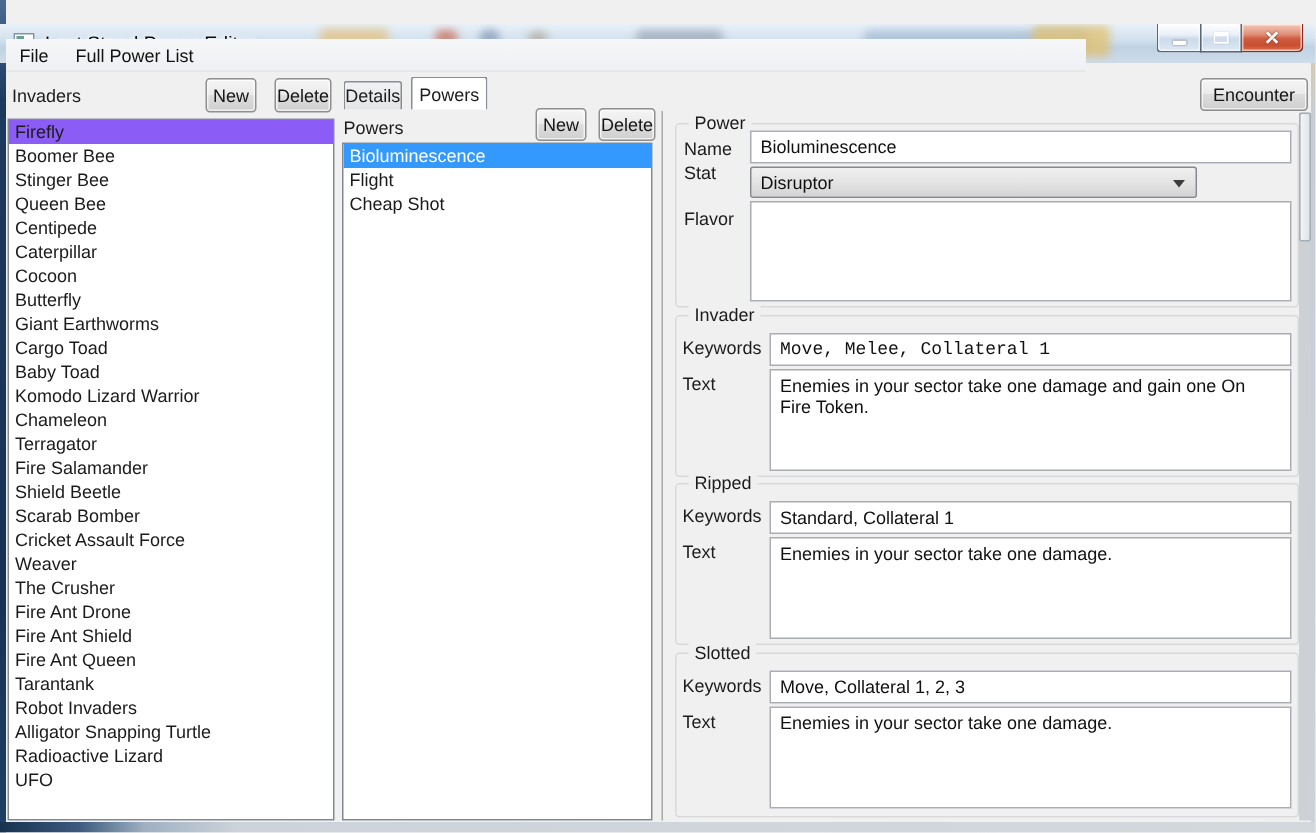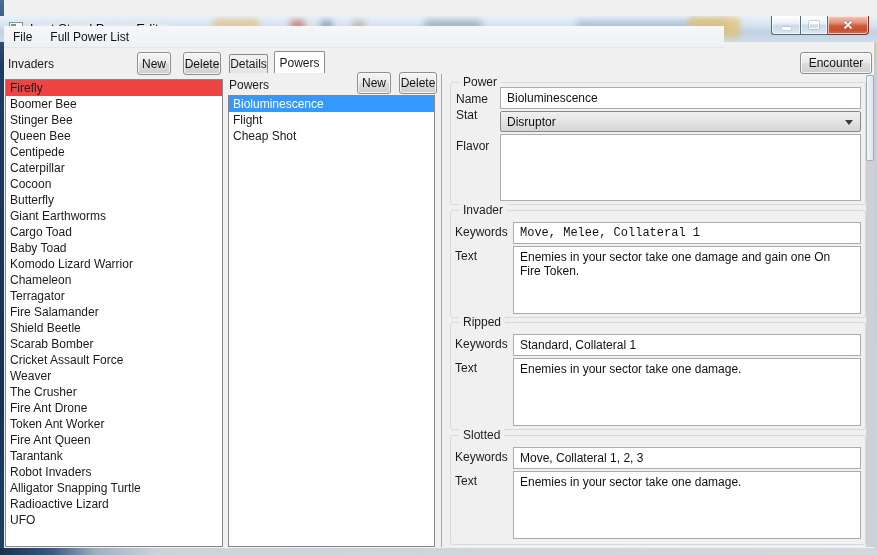--- a/index.html
+++ b/index.html
@@ -80,21 +80,21 @@
     border:1px solid #8e8f8f; border-radius:3px;
     background:linear-gradient(180deg,#f4f4f4 0%,#ebebeb 49%,#dddddd 50%,#cfcfcf 100%);
     box-shadow:inset 0 0 0 1px rgba(255,255,255,.7);
     display:flex; align-items:center; justify-content:center;
     font-size:12px; color:#151515;
   }
   .listbox {
     background:#ffffff; border:1px solid #828790; overflow:hidden;
   }
   .list-row { height:16px; line-height:16px; padding-left:4px; white-space:nowrap; }
-  .invaders-list .list-row.selected { background:#ef4444; }
+  .invaders-list .list-row.selected { background:#8b5cf6; }
   .powers-list .list-row.selected { background:#3399ff; color:#ffffff; }
 
   .tab {
     border:1px solid #898c95; border-bottom:none; border-radius:2px 2px 0 0;
     display:flex; align-items:center; justify-content:center; font-size:12px;
   }
   .tab.inactive { background:linear-gradient(180deg,#f1f2f3,#e3e4e6); z-index:1; }
   .tab.active { background:#ffffff; z-index:2; }
 
   .textbox {
@@ -181,21 +181,21 @@
     <div class="list-row">Komodo Lizard Warrior</div>
     <div class="list-row">Chameleon</div>
     <div class="list-row">Terragator</div>
     <div class="list-row">Fire Salamander</div>
     <div class="list-row">Shield Beetle</div>
     <div class="list-row">Scarab Bomber</div>
     <div class="list-row">Cricket Assault Force</div>
     <div class="list-row">Weaver</div>
     <div class="list-row">The Crusher</div>
     <div class="list-row">Fire Ant Drone</div>
-    <div class="list-row">Token Ant Worker</div>
+    <div class="list-row">Fire Ant Shield</div>
     <div class="list-row">Fire Ant Queen</div>
     <div class="list-row">Tarantank</div>
     <div class="list-row">Robot Invaders</div>
     <div class="list-row">Alligator Snapping Turtle</div>
     <div class="list-row">Radioactive Lizard</div>
     <div class="list-row">UFO</div>
   </div>
 
 <div class="abs tab inactive" style="left:229px;top:54px;width:39px;height:19px;text-align:center;">Details</div>
 <div class="abs tab active" style="left:274px;top:51px;width:51px;height:22px;">Powers</div>
@@ -214,21 +214,21 @@
 
 <div class="abs scroll-track" style="left:866px;top:75px;width:8px;height:472px;">
   <div class="scroll-thumb" style="width:8px;height:86px;"></div>
 </div>
 
 <div class="groupbox" style="left:450px;top:82px;width:416px;height:123px;">
   <span class="grouplabel">Power</span>
   <span class="fieldlabel" style="left:5px;top:9px;">Name</span>
   <div class="textbox" style="position:absolute;left:49px;top:4px;width:361px;height:22px;">Bioluminescence</div>
   <span class="fieldlabel" style="left:5px;top:25px;">Stat</span>
-  <div class="combobox" style="position:absolute;left:49px;top:28px;width:361px;height:21px;align-items:center;">
+  <div class="combobox" style="position:absolute;left:49px;top:28px;width:298px;height:21px;align-items:center;">
     <span>Disruptor</span>
     <span class="combo-arrow"></span>
   </div>
   <span class="fieldlabel" style="left:5px;top:56px;">Flavor</span>
   <div class="textbox" style="position:absolute;left:49px;top:51px;width:361px;height:67px;"></div>
 </div>
 
 <div class="groupbox" style="left:450px;top:210px;width:416px;height:108px;">
   <span class="grouplabel">Invader</span>
   <span class="fieldlabel" style="left:4px;top:14px;">Keywords</span>

